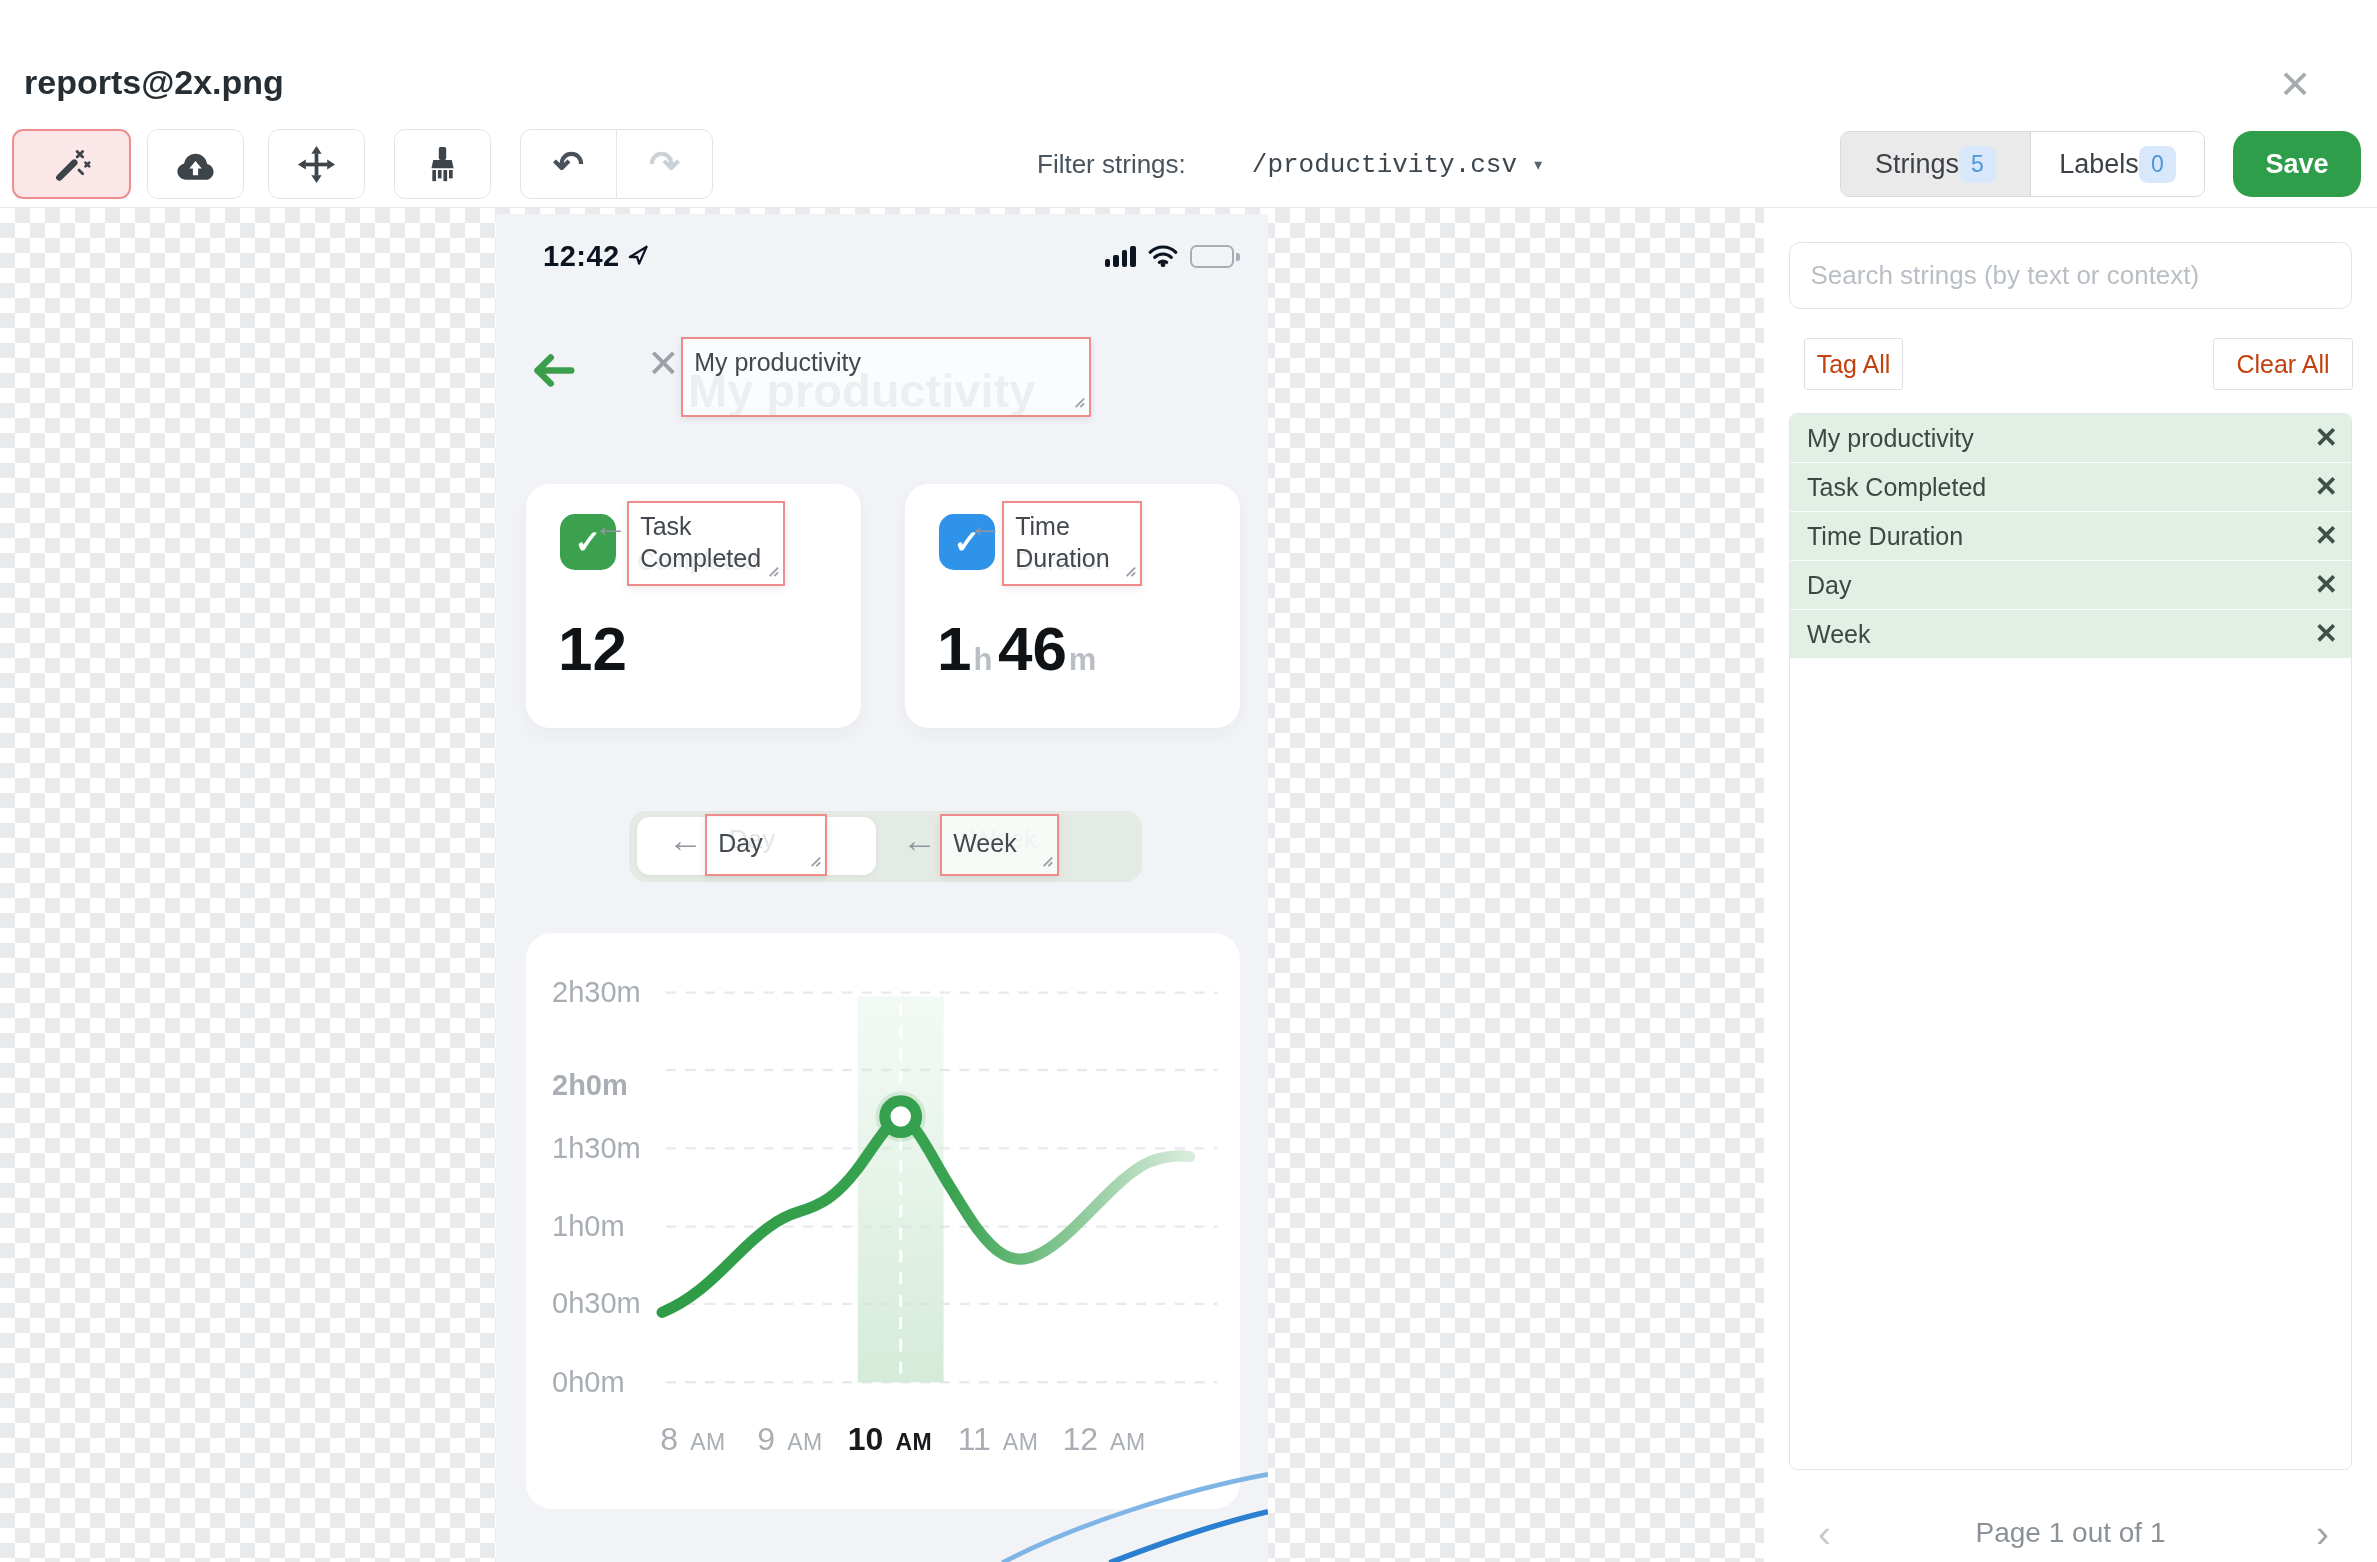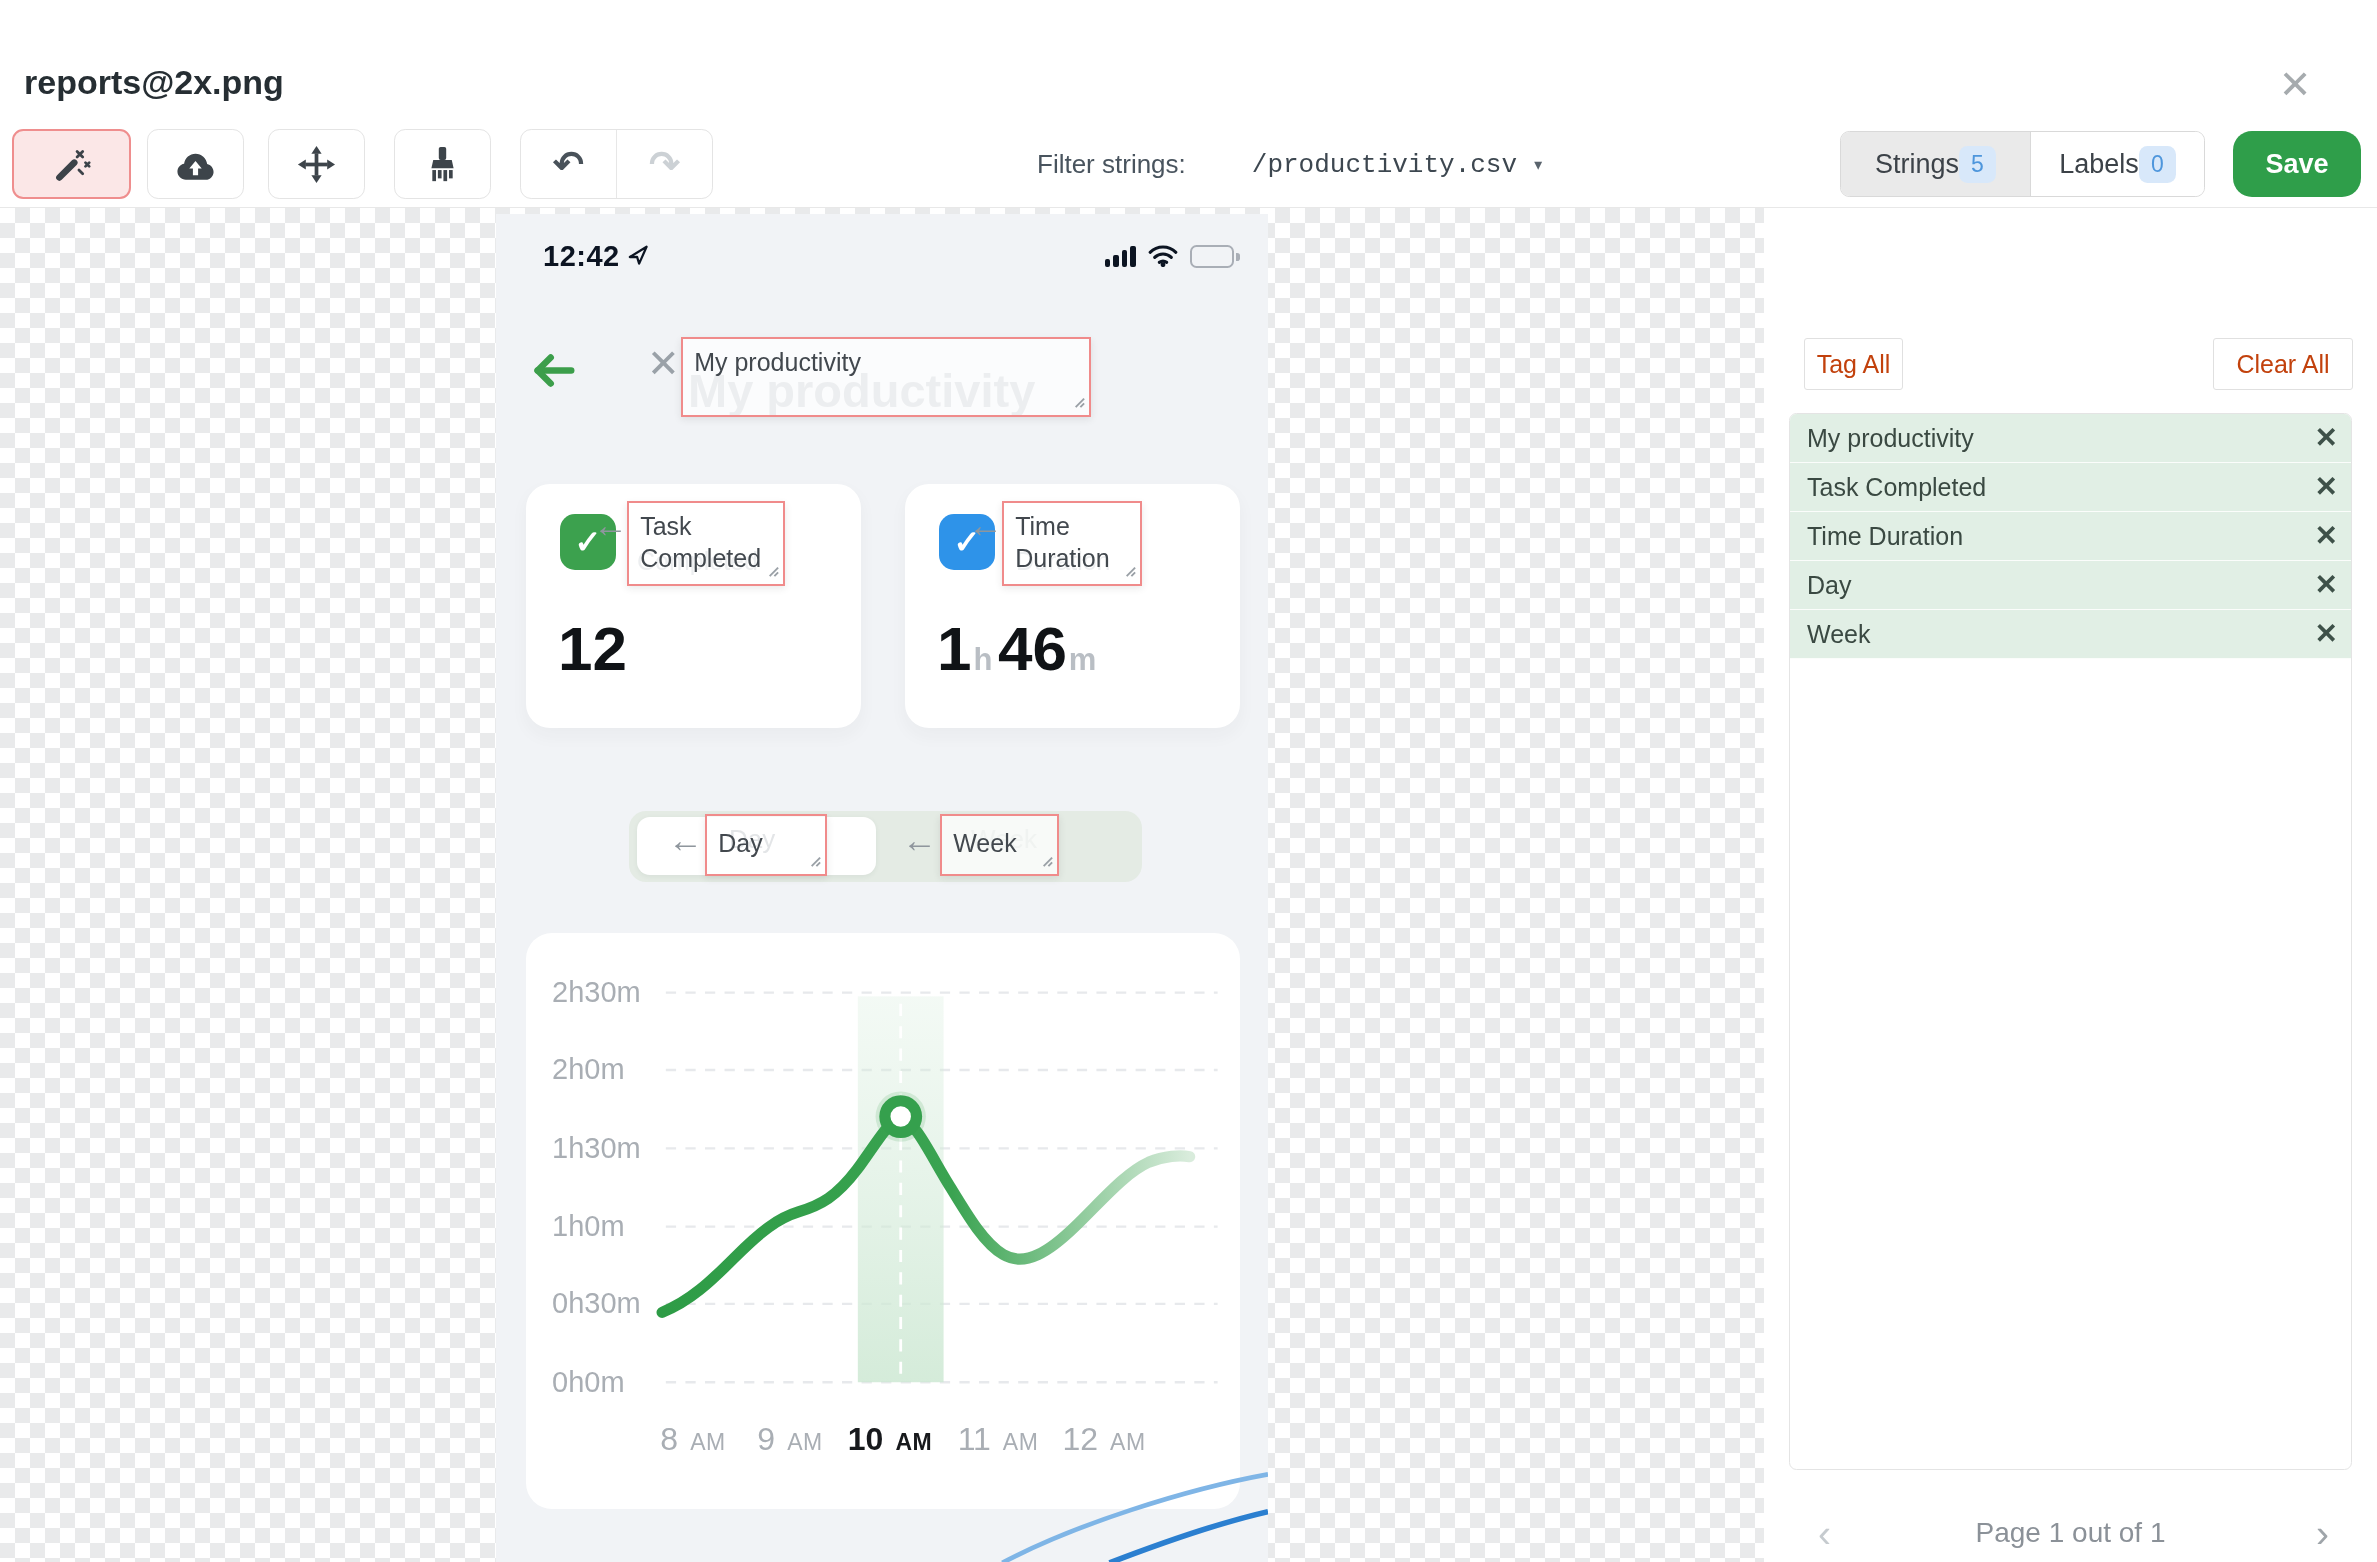--- a/index.html
+++ b/index.html
@@ -338,21 +338,21 @@
             <line x1="150" y1="398" x2="742" y2="398"></line>
             <line x1="150" y1="482" x2="742" y2="482"></line>
           </g>
           <rect x="356" y="68" width="92" height="414" fill="url(#bandGrad)"></rect>
           <line x1="402" y1="76" x2="402" y2="478" stroke="#ffffff" stroke-width="3" stroke-dasharray="13 11"></line>
           <path d="M146,407 C176,395 198,374 224,348 C252,320 270,306 293,299 C316,292 333,283 355,254 C373,230 388,203 402,197 C418,204 432,234 450,264 C472,300 490,332 512,345 C536,359 562,341 588,316 C618,287 642,258 668,246 C685,239 702,238 712,240" fill="none" stroke="url(#lineGrad)" stroke-width="12" stroke-linecap="round"></path>
           <circle cx="402" cy="197" r="27" fill="rgba(62,160,82,0.16)"></circle>
           <circle cx="402" cy="197" r="17" fill="#ffffff" stroke="#35a04d" stroke-width="12"></circle>
         </svg>
         <div class="ytick" style="top:43px;">2h30m</div>
-        <div class="ytick" style="top:120px;">2h0m</div>
+        <div class="ytick" style="top:136px;font-weight:bold;">2h0m</div>
         <div class="ytick" style="top:199px;">1h30m</div>
         <div class="ytick" style="top:277px;">1h0m</div>
         <div class="ytick" style="top:354px;">0h30m</div>
         <div class="ytick" style="top:433px;">0h0m</div>
         <div class="xticks">
           <span class="xtick" style="left:167px;"><span class="n">8</span><span class="p">AM</span></span>
           <span class="xtick" style="left:264px;"><span class="n">9</span><span class="p">AM</span></span>
           <span class="xtick xtick-active" style="left:364px;"><span class="n">10</span><span class="p">AM</span></span>
           <span class="xtick" style="left:472px;"><span class="n">11</span><span class="p">AM</span></span>
           <span class="xtick" style="left:578px;"><span class="n">12</span><span class="p">AM</span></span>
@@ -360,20 +360,21 @@
       </div>
 
       <svg class="blue-curves" width="772" height="100" viewBox="0 0 828 107">
         <path d="M543,107 C620,66 740,28 828,12" fill="none" stroke="#7fb5e6" stroke-width="5"></path>
         <path d="M658,107 C710,87 780,63 828,52" fill="none" stroke="#2b7fd0" stroke-width="6"></path>
       </svg>
     </div>
   </div>
 
   <div class="sidebar">
+    <input class="search" type="text" placeholder="Search strings (by text or context)" style="">
     <div class="s-btn btn-tagall">Tag All</div>
     <div class="s-btn btn-clearall">Clear All</div>
     <div class="list-panel">
       <div class="srow">
         <span class="srow-label">My productivity</span>
         <span class="srow-x">✕</span>
       </div>
       <div class="srow">
         <span class="srow-label">Task Completed</span>
         <span class="srow-x">✕</span>

